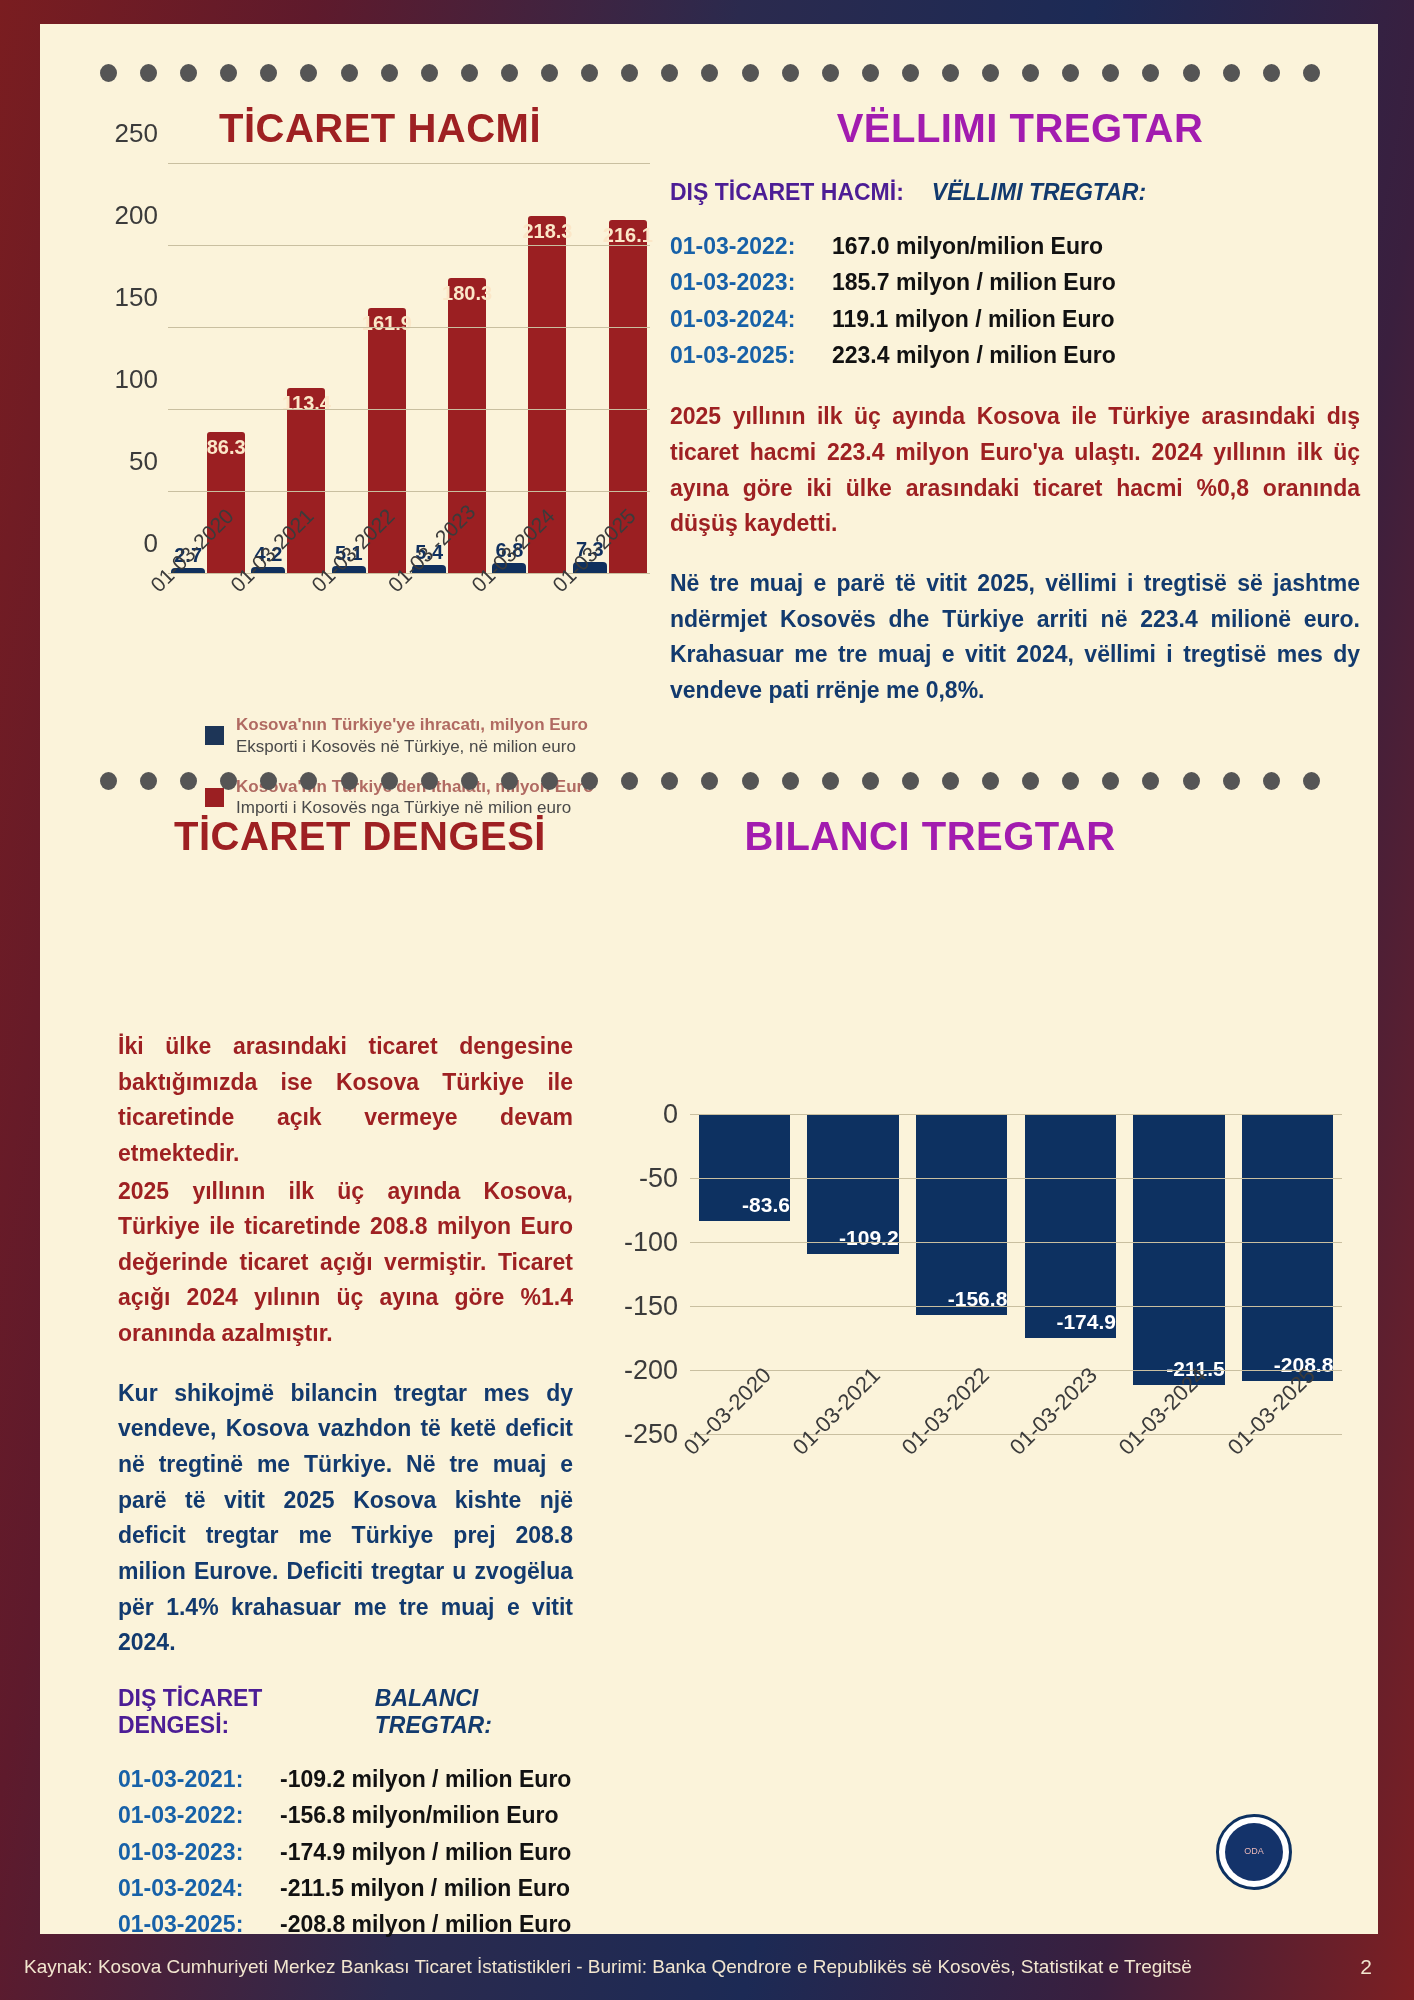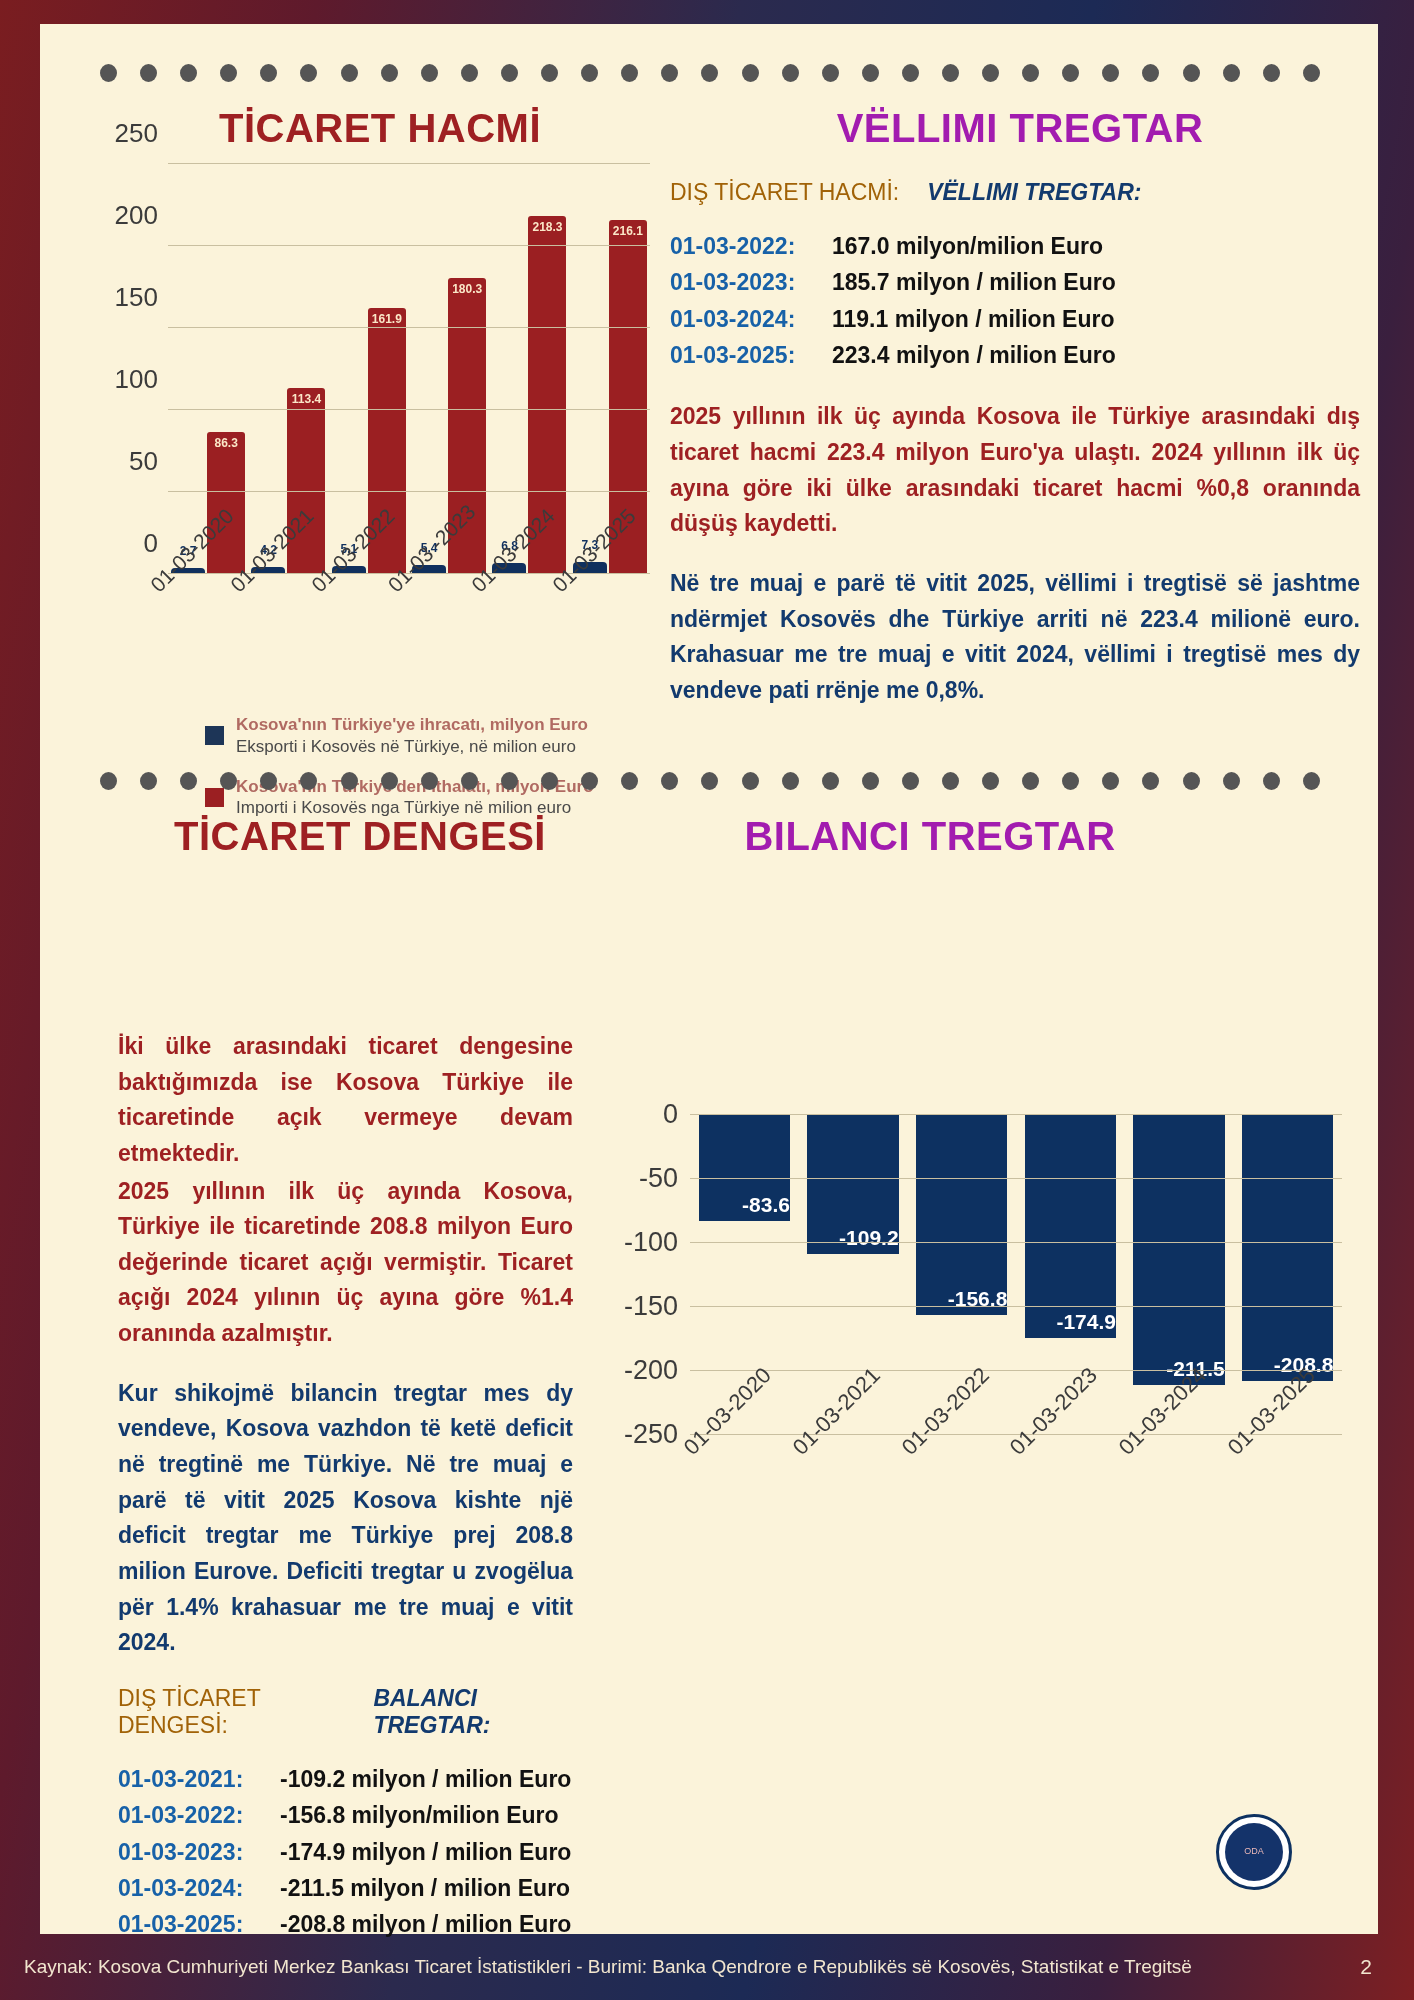--- a/index.html
+++ b/index.html
@@ -40,21 +40,21 @@
     position: absolute; right: calc(100% + 10px); transform: translateY(-50%);
     font-size: 26px; color: #3b3b3b; white-space: nowrap;
   }
   .barsrow { position: absolute; left: 0; right: 0; bottom: 0; top: 0; display: flex; }
   .group { flex: 1; position: relative; display: flex; align-items: flex-end; justify-content: center; gap: 2px; }
   .bar { position: relative; }
   .bar.blue { background: #10305e; border-radius: 4px 4px 0 0; }
   .bar.red  { background: #9b1f22; border-radius: 3px 3px 0 0; }
   .bar .vlab {
     position: absolute; left: 50%; transform: translateX(-50%);
-    font-size: 12px; font-weight: bold; white-space: nowrap;
+    font-size: 20px; font-weight: bold; white-space: nowrap;
   }
   .bar.red .vlab { top: 4px; color: #fbe7c8; }
   .bar.blue .vlab { top: -24px; color: #10305e; }
   #chart1 .xlabels { position: absolute; left: 110px; right: 8px; bottom: 0; height: 115px; display: flex; }
   #chart1 .xlabels .xl { flex: 1; position: relative; }
   #chart1 .xlabels .xl span {
     position: absolute; top: 6px; left: 50%;
     transform: translateX(-58%) rotate(-45deg); transform-origin: left top;
     font-size: 21px; color: #3b3b3b; white-space: nowrap;
   }
@@ -65,21 +65,21 @@
   .leg-sw { width: 19px; height: 19px; flex: none; }
   .leg-sw.blue { background: #1d3557; }
   .leg-sw.red  { background: #9b1f22; }
   .leg-txt { line-height: 1.28; }
   .leg-tr { font-size: 17px; color: #b06a62; font-weight: bold; }
   .leg-sq { font-size: 17px; color: #4a4a4a; }
 
   
   #rpanel { position: absolute; left: 630px; top: 155px; width: 690px; }
   .lbl-row { display: flex; gap: 28px; margin-bottom: 22px; }
-  .lbl-tr { color: #a16207; font-size: 23px; font-weight: normal; }
+  .lbl-tr { color: #4c1d95; font-size: 23px; font-weight: bold; }
   .lbl-sq { color: #123a6e; font-size: 23px; font-weight: bold; font-style: italic; }
   .dlist { margin-bottom: 26px; }
   .drow { display: flex; font-size: 23px; font-weight: bold; line-height: 1.58; gap: 12px; }
   .drow .dkey { color: #1761a8; width: 150px; flex: none; }
   .drow .dval { color: #111111; }
   .para { font-size: 23px; line-height: 1.55; text-align: justify; margin-bottom: 24px; font-weight: bold; }
   .para.red { color: #9e2022; }
   .para.blue { color: #123a6e; }
 
   

